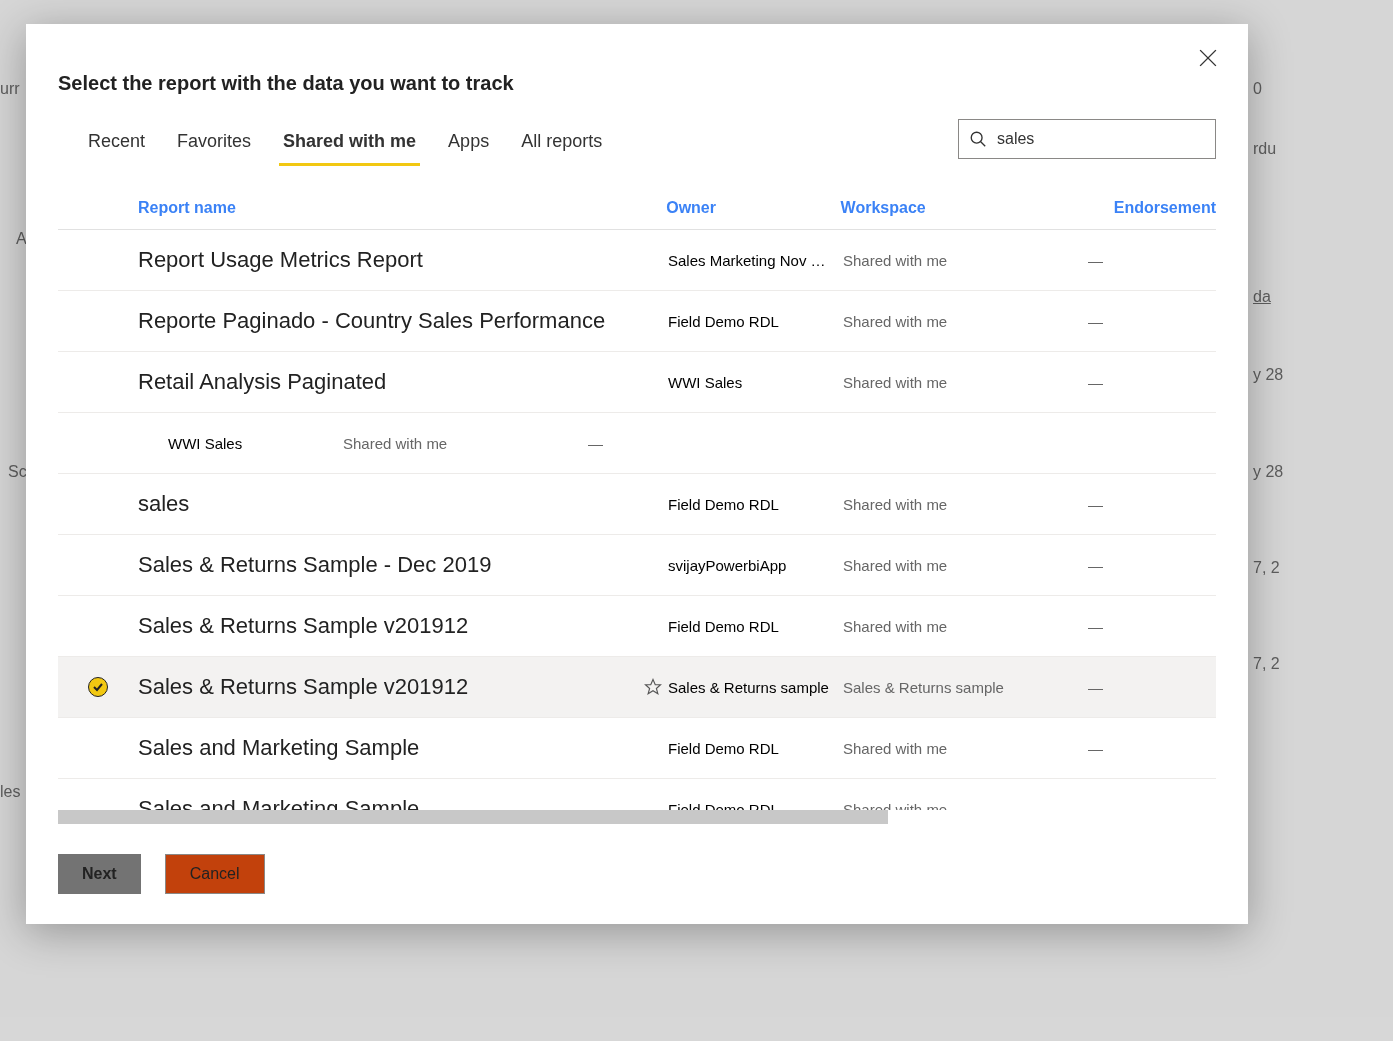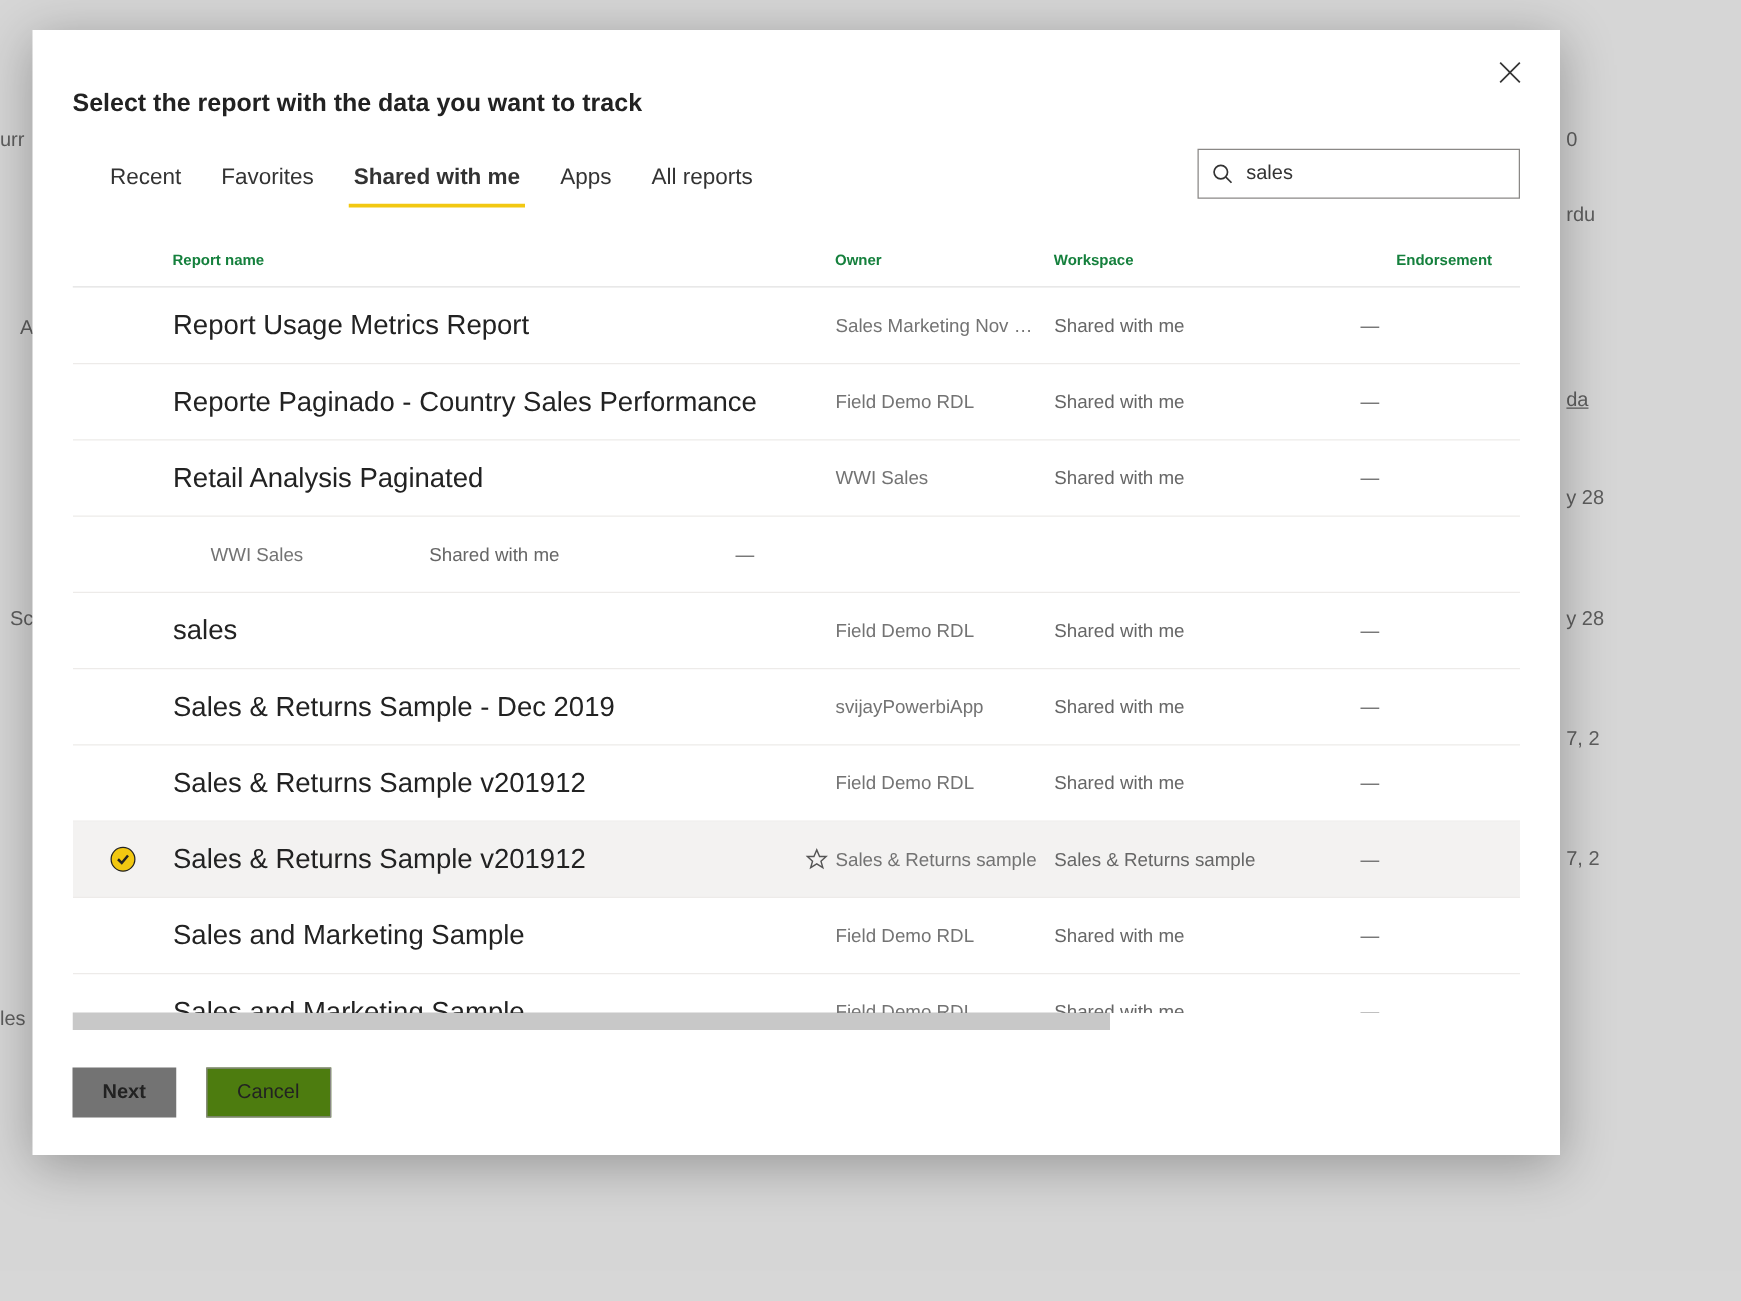--- a/index.html
+++ b/index.html
@@ -1,20 +1,20 @@
 <!DOCTYPE html>
 <html><head>
 <meta charset="utf-8">
 <style>
   * { box-sizing: border-box; margin: 0; padding: 0; }
   html, body { width: 1393px; height: 1041px; font-family: "Segoe UI", Arial, sans-serif; background: #e9e9e9; overflow: hidden; position: relative; }
   
   
   .bg { position: absolute; inset: 0; color: #666; font-size: 16px; }
-  .bg .frag { position: absolute; white-space: nowrap; overflow: hidden; margin-top: 24px; }
+  .bg .frag { position: absolute; white-space: nowrap; overflow: hidden; }
   
   .overlay { position: absolute; inset: 0; background: rgba(0,0,0,0.08); }
   
   .modal {
     position: absolute;
     left: 26px; top: 24px;
     width: 1222px; height: 900px;
     background: #fff;
     box-shadow: 0 8px 40px rgba(0,0,0,0.3);
     display: flex; flex-direction: column;
@@ -63,21 +63,21 @@
     border: none; outline: none; font-size: 16px; width: 100%;
     color: #333;
   }
   
   .table-wrap {
     flex: 1; margin: 20px 32px 0 32px; overflow: hidden; position: relative;
   }
   .thead {
     display: flex; align-items: center; height: 44px;
     border-bottom: 1px solid #e1e1e1;
-    font-weight: 600; font-size: 12px; color: #15803d;
+    font-weight: 600; font-size: 16px; color: #3b82f6;
     padding-left: 80px;
   }
   .col-name { width: 530px; }
   .col-owner { width: 175px; }
   .col-ws { width: 245px; }
   .col-end { flex: 1; margin-left: 29px; }
   
   .tbody { overflow-y: auto; height: 580px; }
   .row {
     display: flex; align-items: center; height: 61px;
@@ -90,39 +90,39 @@
   .row .sel-col { width: 80px; display:flex; align-items:center; justify-content:center;}
   .check-circle {
     width: 20px; height: 20px; border-radius: 50%;
     background: #f2c811; border: 1.5px solid #222;
     display: flex; align-items: center; justify-content: center;
   }
   .check-circle svg { width: 12px; height: 12px; }
   .row .name-col { width: 500px; font-size: 22px; color: #222; display:flex; align-items:center;}
   .row .fav-col { width: 30px; display:flex; align-items:center; justify-content:center;}
   .row .fav-col svg { width: 18px; height: 18px; color: #555;}
-  .row .owner-col { width: 175px; font-size: 15px; color: #737373; white-space: nowrap; overflow: hidden; text-overflow: ellipsis; padding-right: 8px;}
+  .row .owner-col { width: 175px; font-size: 15px; color: #000000; white-space: nowrap; overflow: hidden; text-overflow: ellipsis; padding-right: 8px;}
   .row .ws-col { width: 245px; font-size: 15px; color: #666;}
   .row .end-col { flex:1; font-size: 15px; color: #666;}
   
   .hscroll {
     height: 14px; background: transparent; position: relative; margin-top: 0;
   }
   .hscroll .thumb { position: absolute; left:0; top:0; height: 14px; width: 830px; background: #c8c8c8; }
   
   .footer {
     padding: 24px 32px 30px 32px; display: flex; gap: 24px;
   }
   .btn {
     height: 40px; padding: 0 24px; font-size: 16px; cursor: pointer;
     display: inline-flex; align-items: center; justify-content: center;
     font-weight: 600;
   }
   .btn-primary { background: #737373; border: none; color: #222; }
-  .btn-secondary { background: #4d7c0f; border: 1px solid #8a8886; color: #222; font-weight: 400;}
+  .btn-secondary { background: #c2410c; border: 1px solid #8a8886; color: #222; font-weight: 400;}
   
 </style>
 </head>
 <body>
 
 <div class="bg">
     <div class="frag" style="left: 0px; top: 80px; width: 30px;">urr</div>
     <div class="frag" style="left: 16px; top: 230px; width: 20px;">A</div>
     <div class="frag" style="left: 8px; top: 463px; width: 20px;">Sc</div>
     <div class="frag" style="left: 0px; top: 655px; width: 32px; padding-left: 42px;">et S</div>

